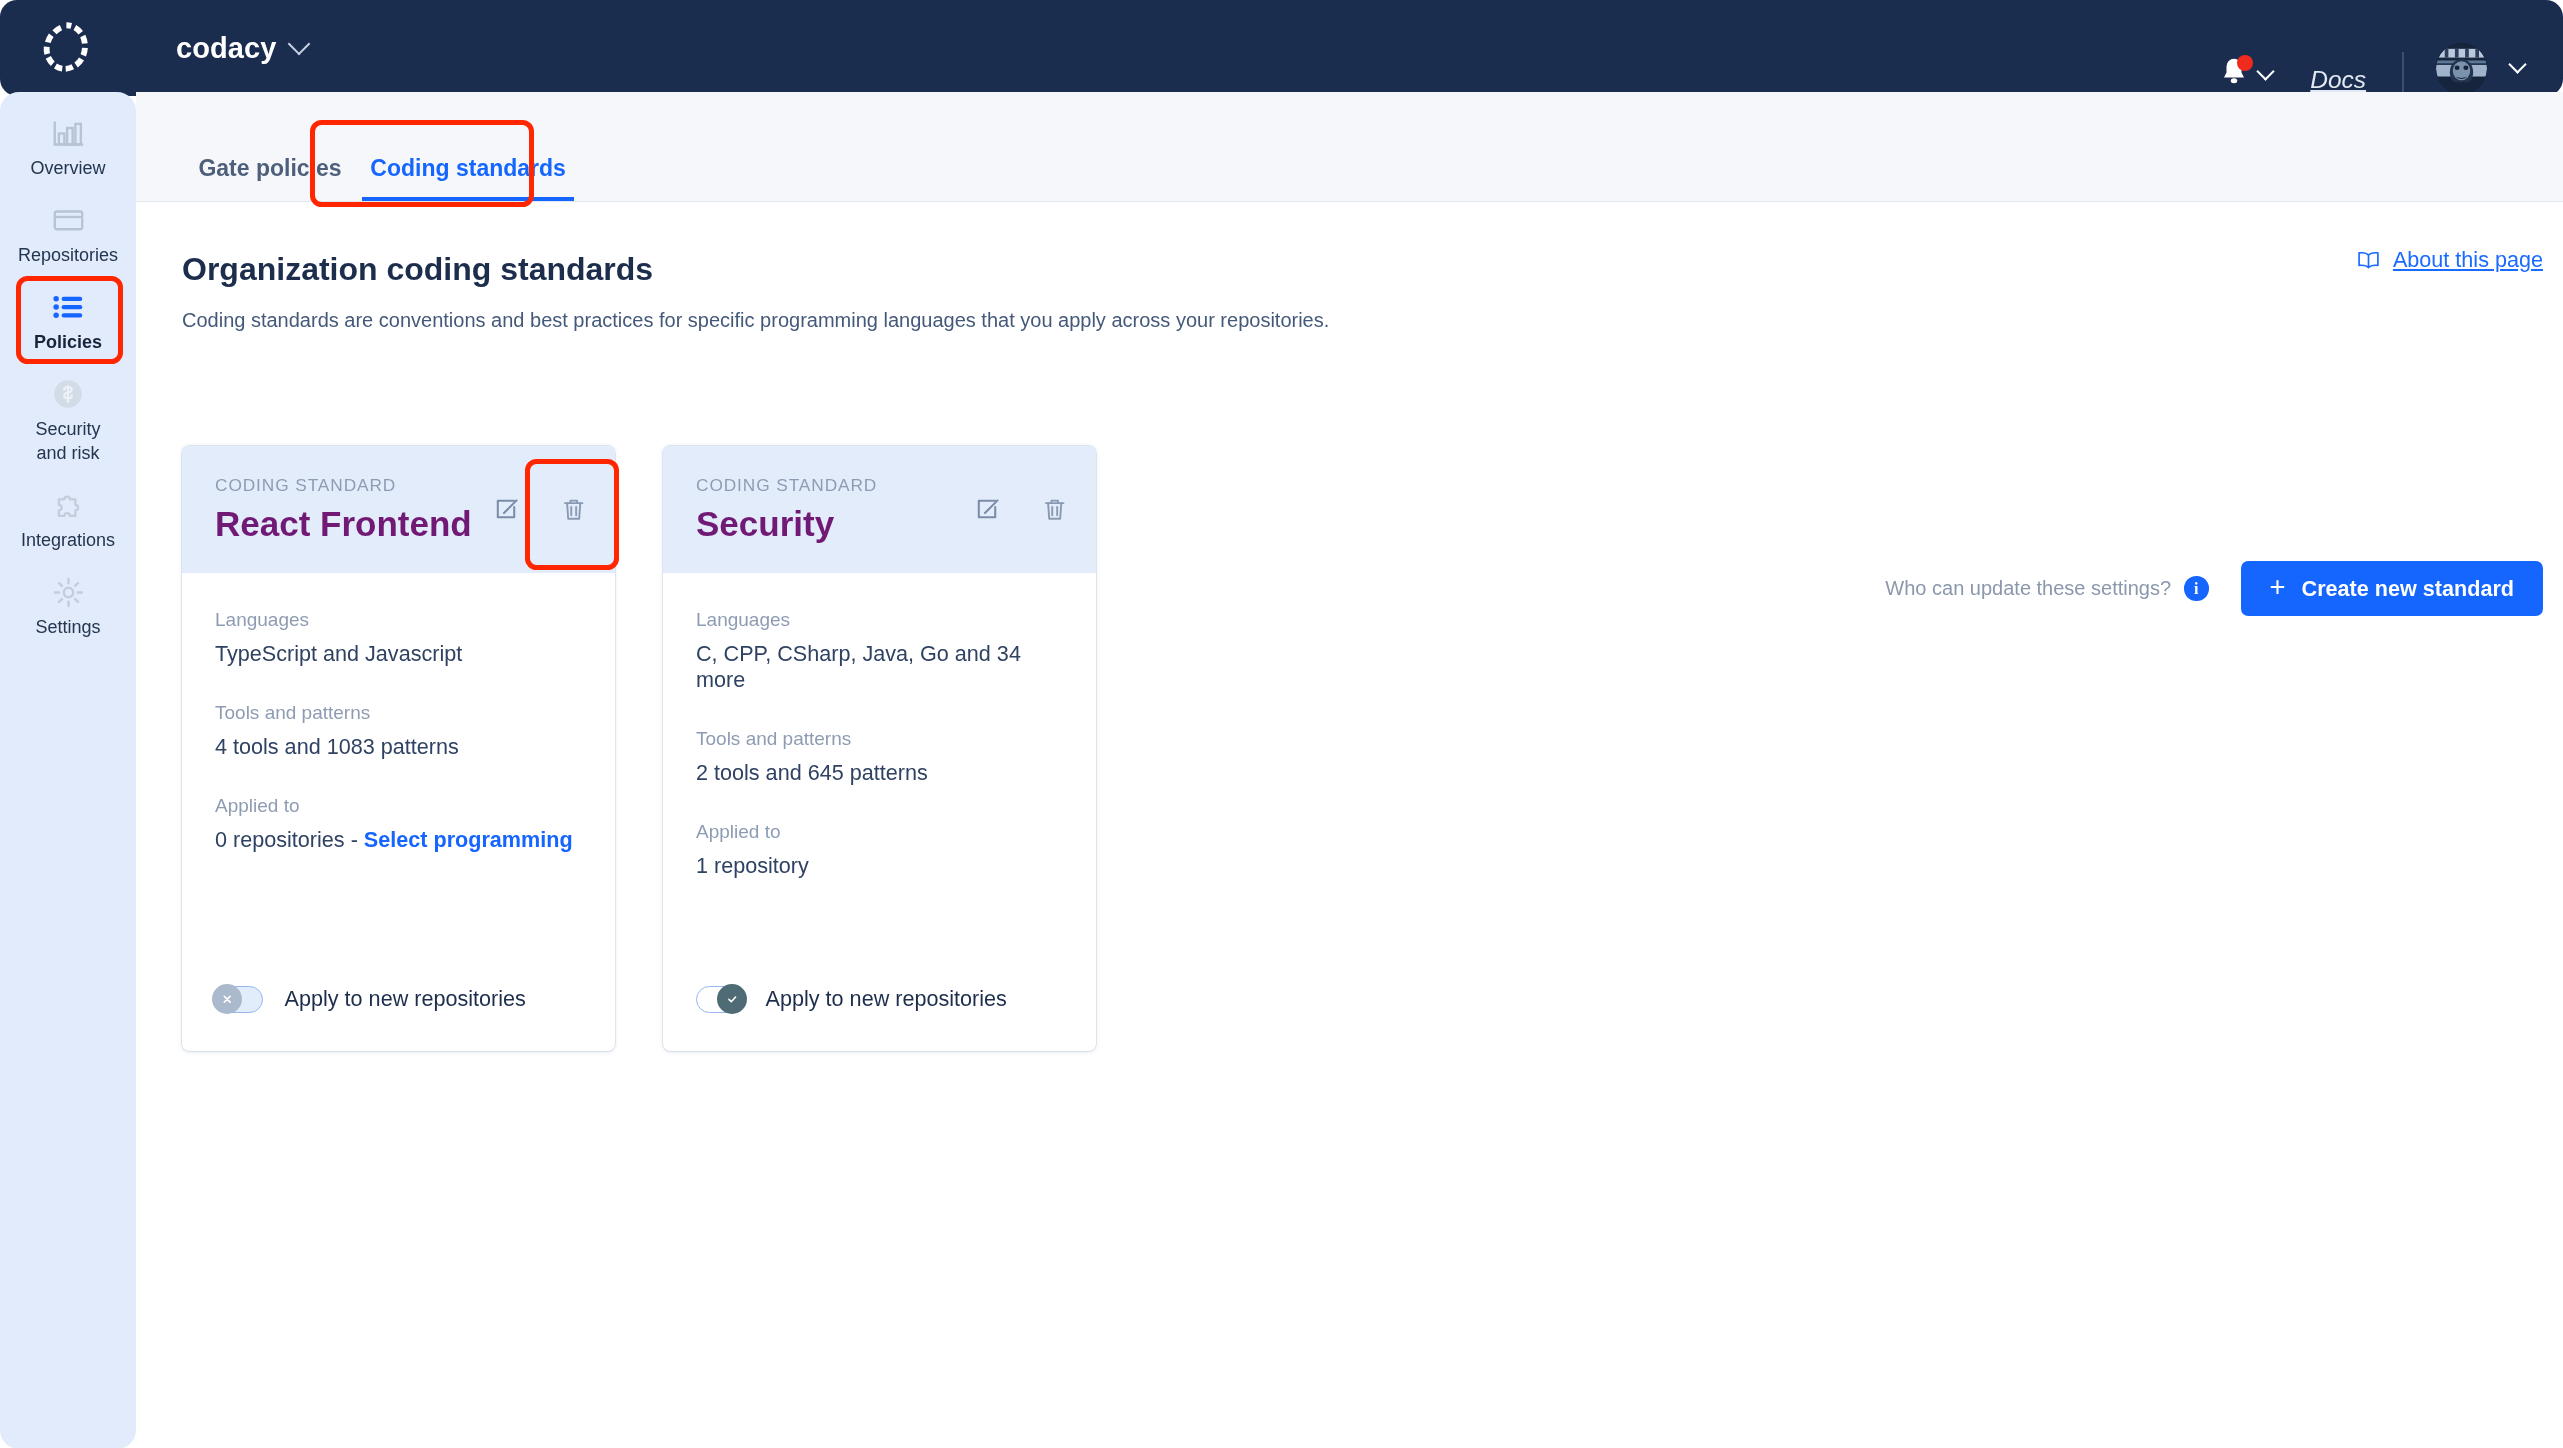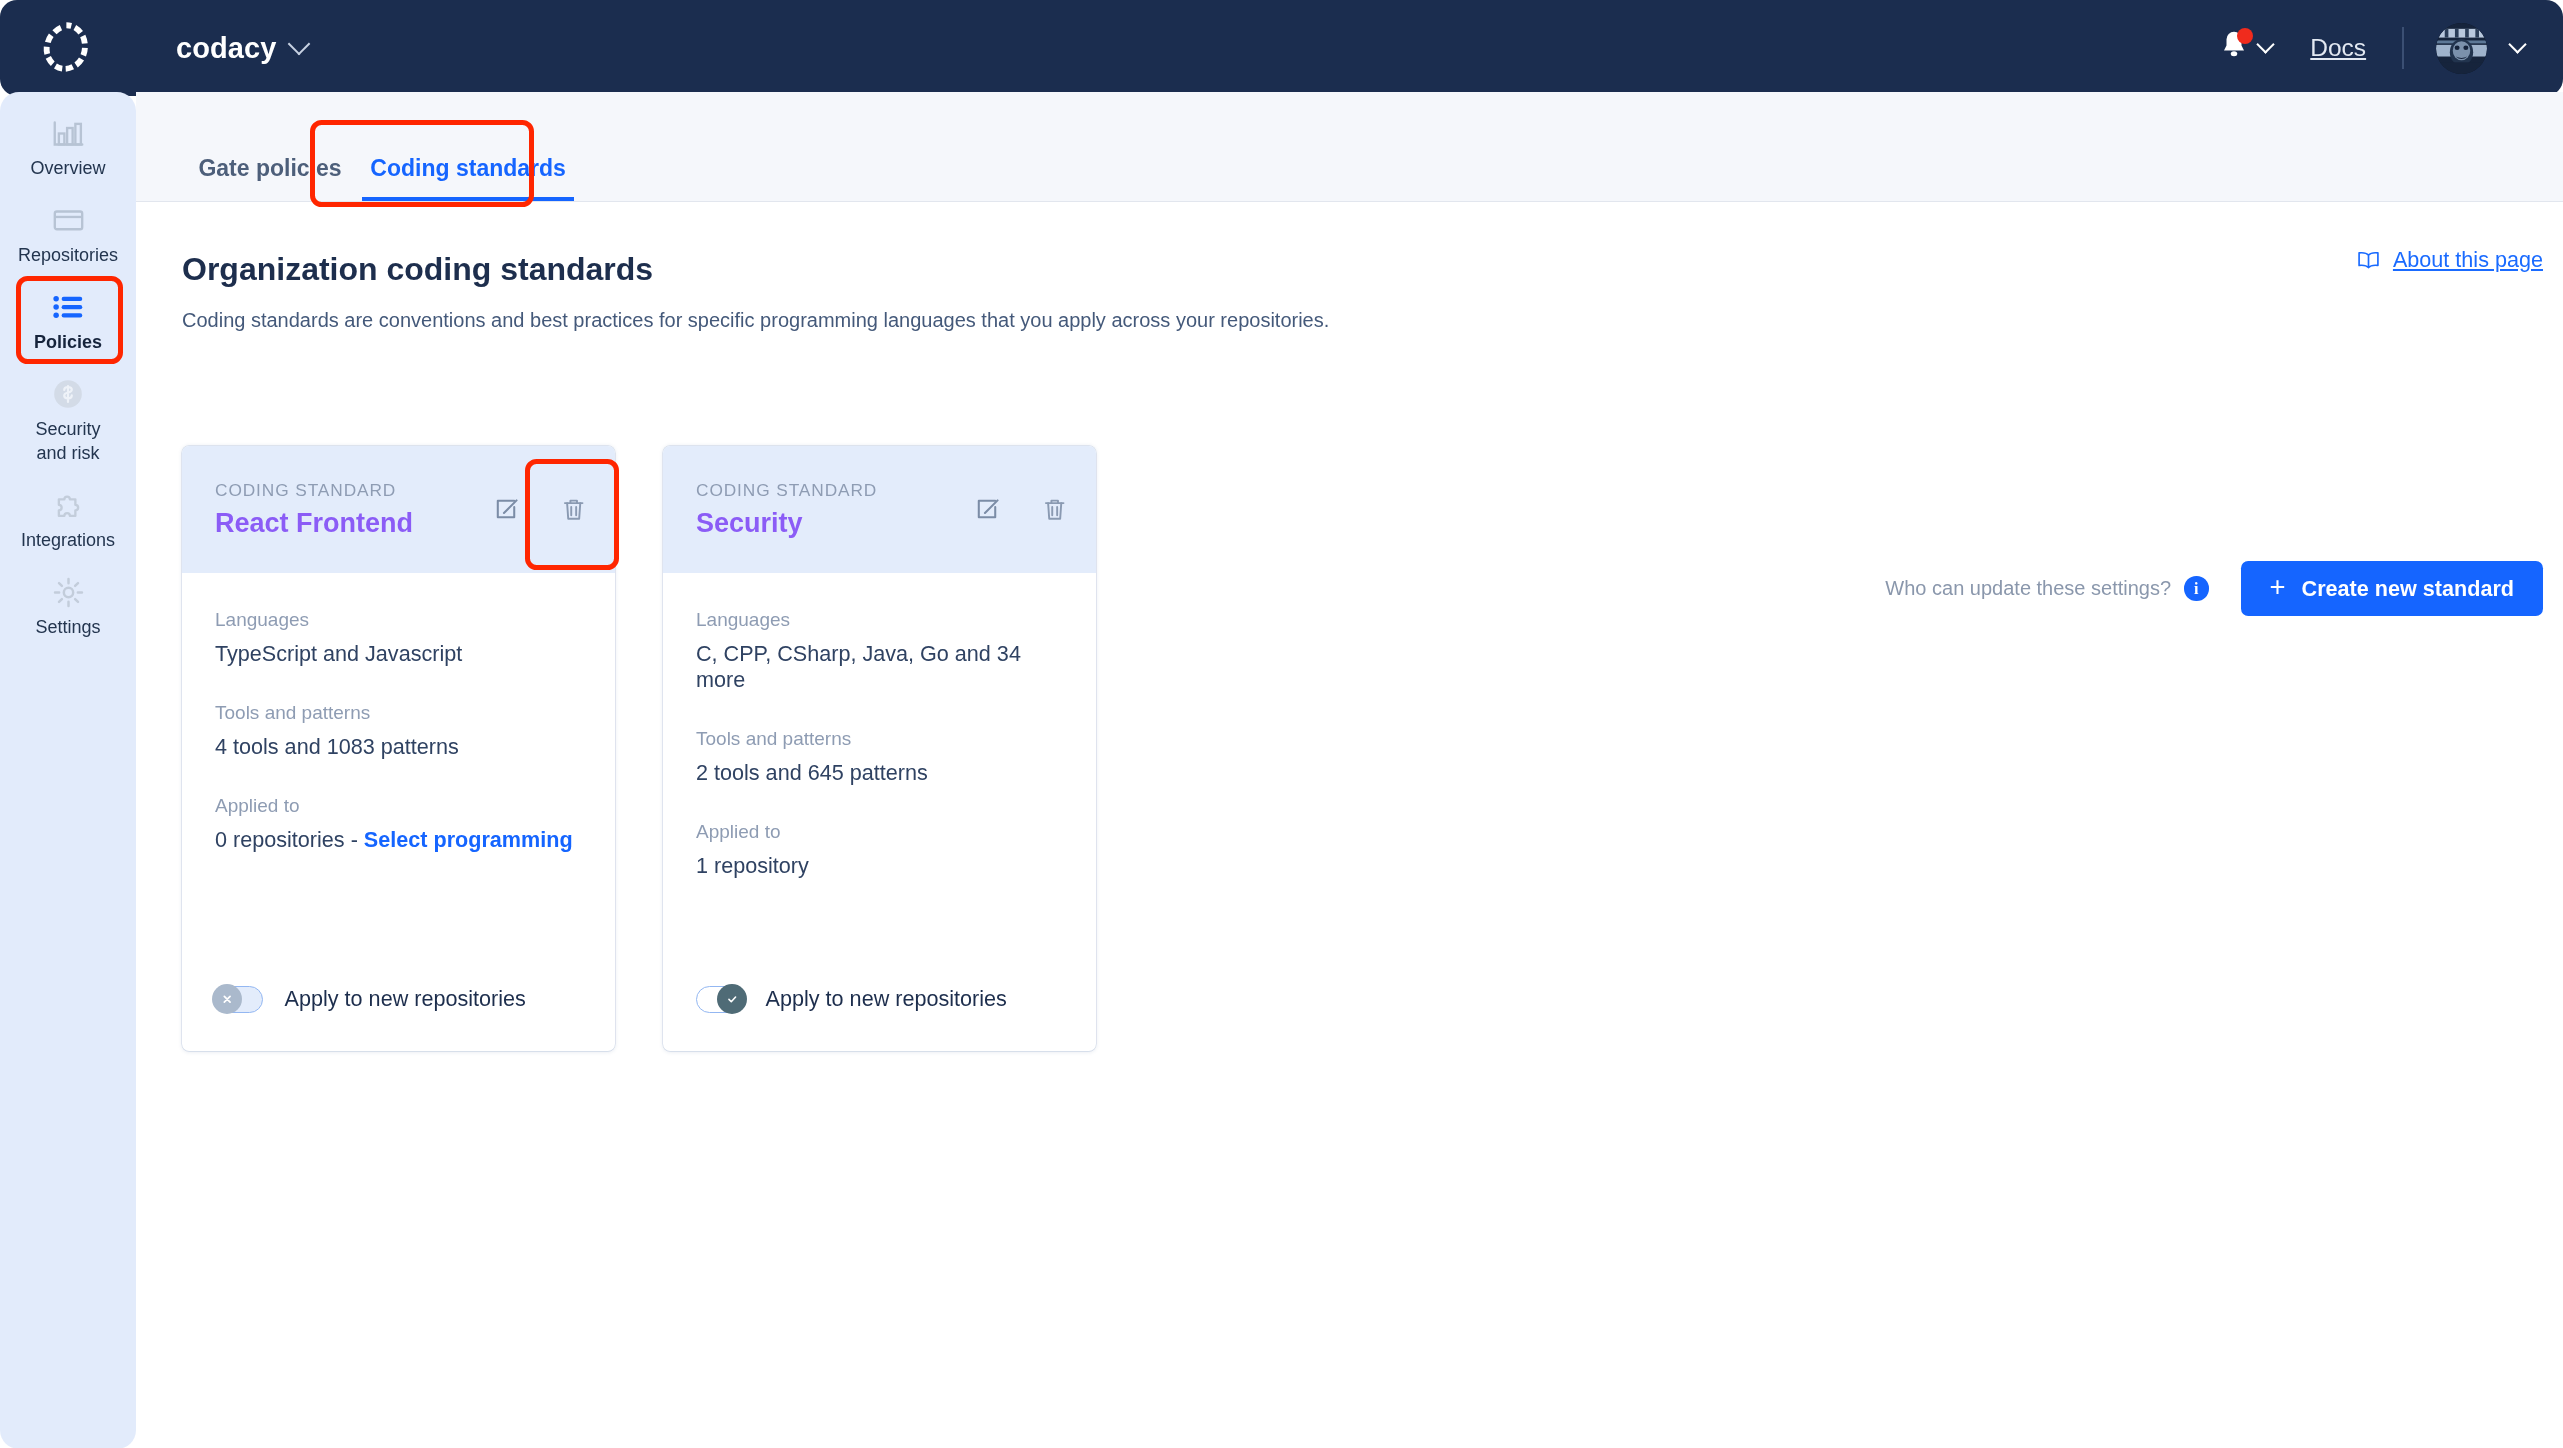--- a/index.html
+++ b/index.html
@@ -30,22 +30,22 @@
   }
   .chev {
     display: inline-block;
     width: 16px; height: 16px;
     border-right: 2.9px solid #c7d1e2;
     border-bottom: 2.9px solid #c7d1e2;
     transform: rotate(45deg);
     margin-left: 14.4px; position: relative; top: -4.3px;
   }
   .topbar-right {
-    margin-left: auto; display: flex; align-items: center;
-    height: 92px; padding-right: 39px; gap: 0;
+    margin-left: auto; display: flex; align-items: flex-end;
+    height: 92px; padding-right: 39px; gap: 0; font-style: italic;
   }
   .bell-wrap { position: relative; width: 33px; height: 38px; margin-right: 7.2px;}
   .bell { width: 30px; height: 33px; display:block;}
   .bell-badge {
     position: absolute; right: -1.4px; top: -1.4px;
     width: 16px; height: 16px; border-radius: 50%;
     background: #f02b1d;
   }
   .chev-sm {
     display: inline-block; width: 13px; height: 13px;
@@ -161,21 +161,21 @@
   }
   .card-head {
     background: #e3ecfb; height: 127px;
     display: flex; align-items: center;
     padding: 0 27.4px 0 33px;
   }
   .card-kicker {
     font-size: 17.3px; color: #8e9cb3; letter-spacing: 0.9px; font-weight: 400;
   }
   .card-title {
-    font-size: 27px; font-weight: 700; color: #8b5cf6; margin-top: 7.2px;
+    font-size: 35px; font-weight: 700; color: #701a75; margin-top: 7.2px;
   }
   .card-head-actions { margin-left: auto; display: flex; align-items: center; gap: 40px; }
   .ico-btn { background: none; border: none; padding: 0; cursor: pointer; line-height: 0; }
   .card-body { padding: 36px 33px 0 33px; flex: 1; }
   .field-label { font-size: 19px; color: #8e9cb3; margin-bottom: 10px; }
   .field-value { font-size: 21.6px; color: #2f4262; }
   .field { margin-bottom: 35px; }
   .link-blue { color: #1565ff; font-weight: 700; text-decoration: none; }
   .card-foot {
     padding: 0 33px 38px 33px;

